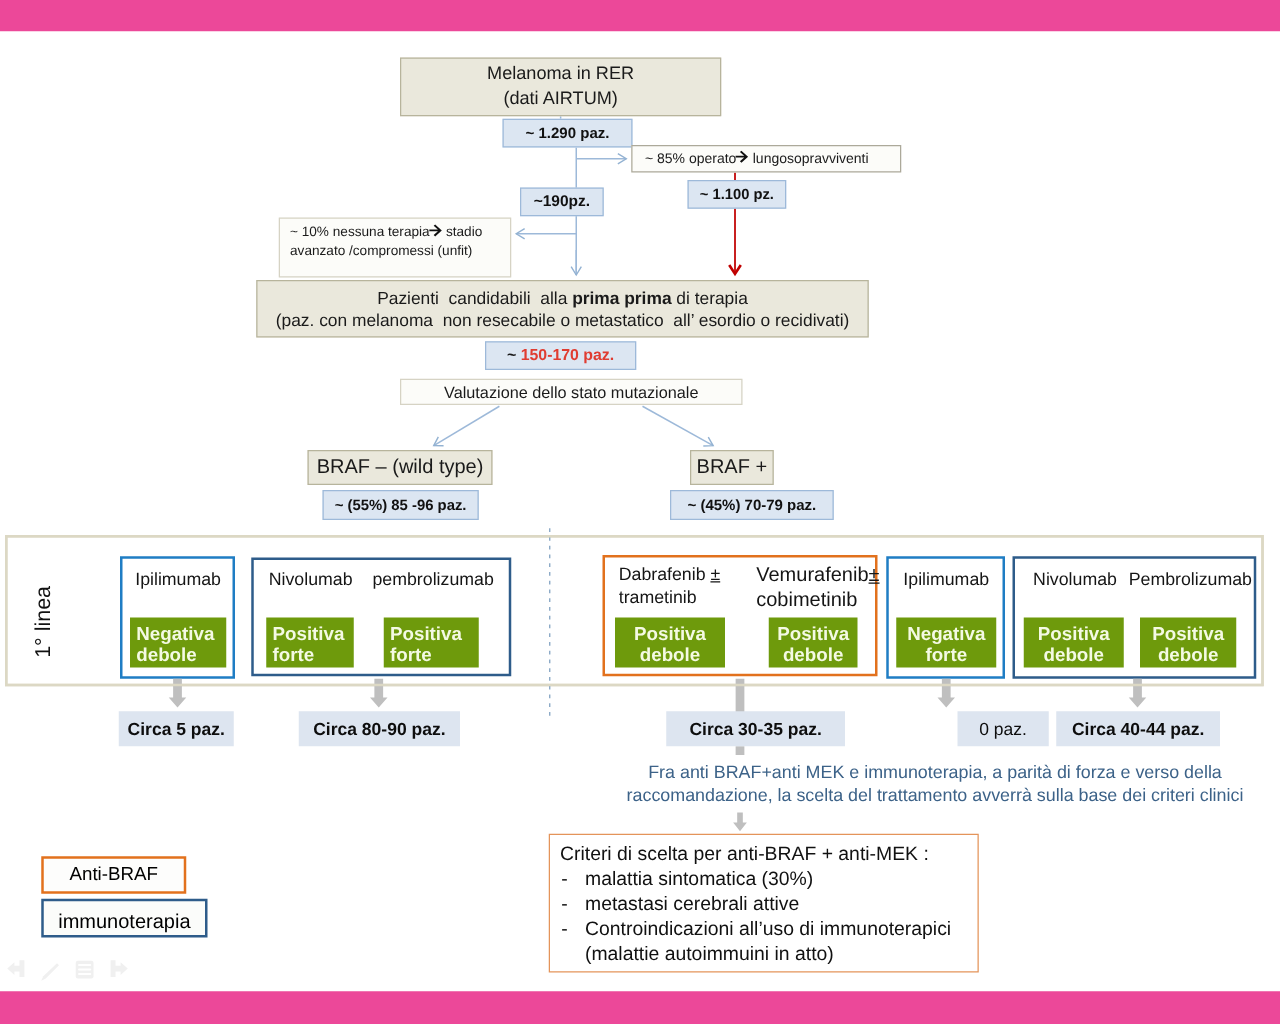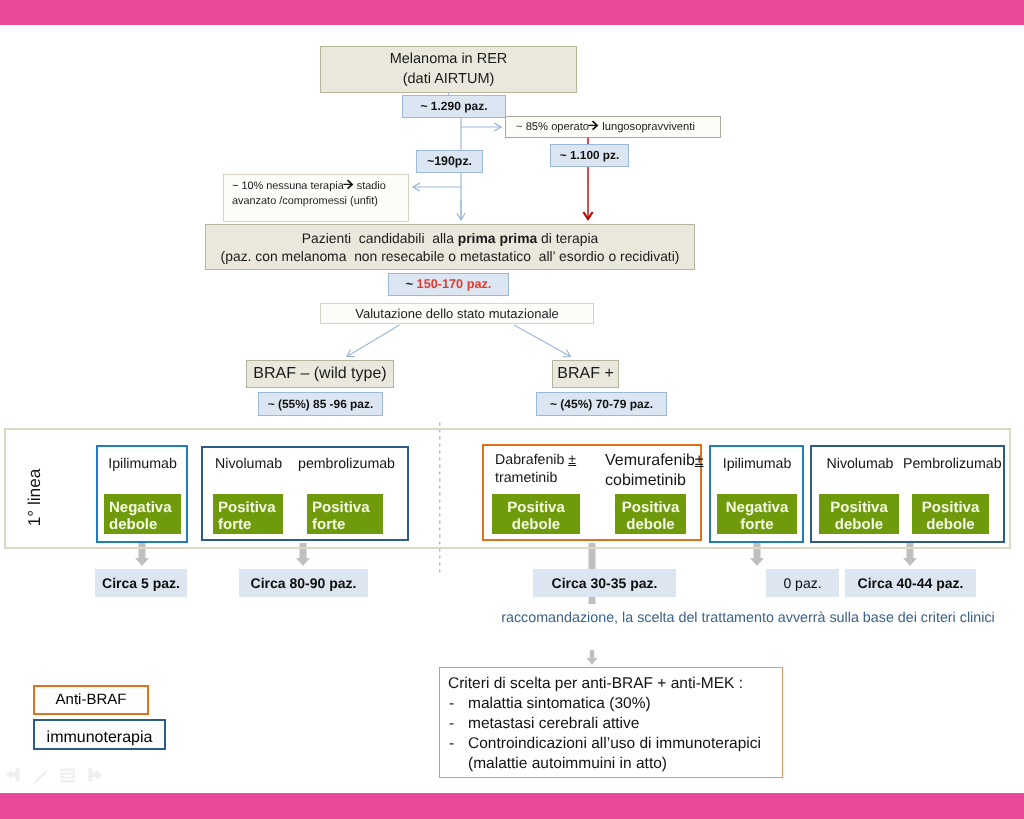--- a/index.html
+++ b/index.html
@@ -196,20 +196,21 @@
 
     <div id="outcomes">
         <div class="abs" style="left: 95px; top: 544px; width: 92px; height: 28px; background: rgb(221, 229, 240); display: flex; align-items: center; justify-content: center; font-weight: bold; font-size: 14px; color: rgb(13, 13, 13);">Circa 5 paz.</div>
         <div class="abs" style="left: 239px; top: 544px; width: 129px; height: 28px; background: rgb(221, 229, 240); display: flex; align-items: center; justify-content: center; font-weight: bold; font-size: 14px; color: rgb(13, 13, 13);">Circa 80-90 paz.</div>
         <div class="abs" style="left: 533px; top: 544px; width: 143px; height: 28px; background: rgb(221, 229, 240); display: flex; align-items: center; justify-content: center; font-weight: bold; font-size: 14px; color: rgb(13, 13, 13);">Circa 30-35 paz.</div>
         <div class="abs" style="left: 722px; top: 544px; width: 73px; height: 28px; background: rgb(221, 229, 240); display: flex; align-items: center; justify-content: center; font-weight: normal; font-size: 14px; color: rgb(13, 13, 13); margin-left: 44px;">0 paz.</div>
         <div class="abs" style="left: 845px; top: 544px; width: 131px; height: 28px; background: rgb(221, 229, 240); display: flex; align-items: center; justify-content: center; font-weight: bold; font-size: 14px; color: rgb(13, 13, 13);">Circa 40-44 paz.</div>
       </div>
 
     <div class="abs" style="left:486px;top:584px;width:524px;text-align:center;color:#3C6288;font-size:14.3px;line-height:19.2px;">
+      <div>Fra anti BRAF+anti MEK e immunoterapia, a parità di forza e verso della</div>
       <div>raccomandazione, la scelta del trattamento avverrà sulla base dei criteri clinici</div>
     </div>
 
     <div class="abs" style="left:439px;top:642px;width:344px;height:111px;border:1.5px solid #E4945A;background:#fff;
                 padding:6px 0 0 8px;font-size:15.5px;line-height:20px;color:#111;">
       <div>Criteri di scelta per anti-BRAF + anti-MEK :</div>
       <div id="criteria-list">
           <div style="display: flex;">
             <span style="width: 20px; flex: 0 0 auto; padding-left: 1px; box-sizing: border-box;">-</span>
             <span>malattia sintomatica (30%)</span>

